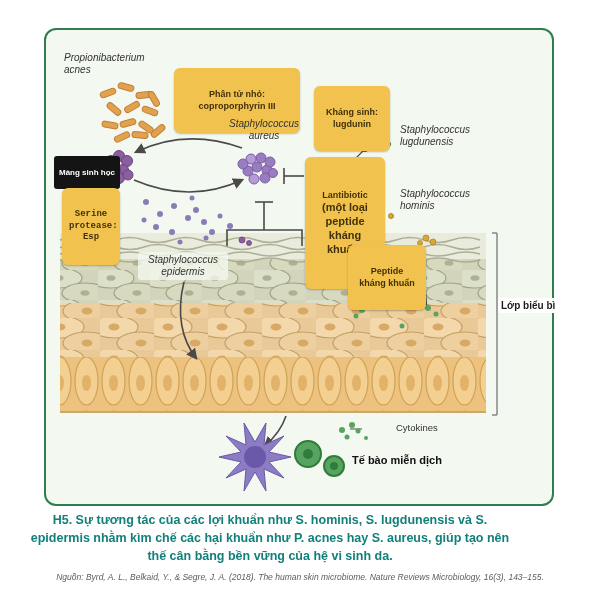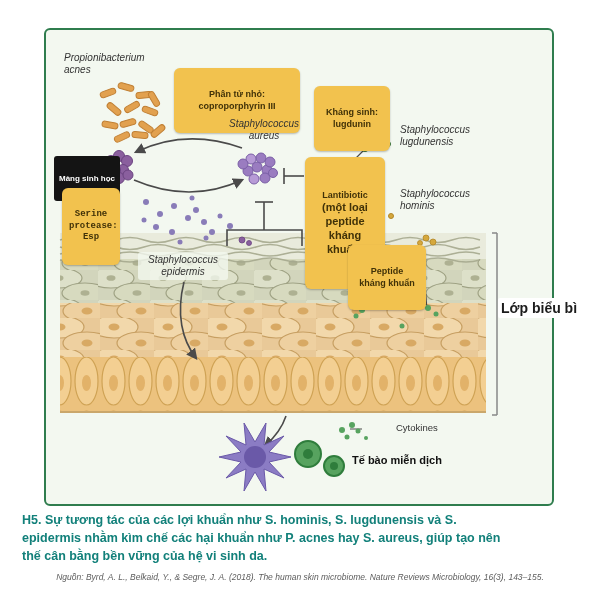--- a/index.html
+++ b/index.html
@@ -1,36 +1,36 @@
 <!DOCTYPE html>
 <html><head>
 <meta charset="utf-8">
 <style>
   html,body{margin:0;padding:0;background:#fff;}
   .stage{position:relative;width:600px;height:600px;background:#ffffff;
          font-family:"Liberation Sans",sans-serif;overflow:hidden;}
   .panel{position:absolute;left:44px;top:28px;width:510px;height:478px;
-         background:#f3f8f0;border:2px solid #2f7d4e;border-radius:6px;box-sizing:border-box;}
+         background:#f3f8f0;border:2px solid #2f7d4e;border-radius:12px;box-sizing:border-box;}
   .fig-svg{position:absolute;left:0;top:0;width:506px;height:474px;}
   .species{position:absolute;font-style:italic;font-size:10px;color:#333;
            white-space:pre-line;line-height:1.2;}
   .center{text-align:center;}
   .callout{position:absolute;background:#f2c24e;color:#413208;font-weight:bold;
            font-size:9px;text-align:center;padding:21px 7px;border-radius:6px;
            white-space:pre-line;line-height:1.3;box-shadow:0 1px 2px rgba(0,0,0,.25);}
   .callout .sub{display:block;font-size:11px;font-weight:bold;line-height:1.25;white-space:pre-line;}
   .tag-dark{position:absolute;background:#141414;color:#fff;font-weight:bold;
-            font-size:8px;padding:18px 5px;border-radius:3px;white-space:nowrap;}
+            font-size:8px;padding:12px 5px;border-radius:3px;white-space:nowrap;}
   .epi-label{background:rgba(243,248,240,.78);padding:2px 4px;border-radius:3px;}
   .layer-label{position:absolute;background:#ffffff;color:#1c1c1c;font-weight:bold;
-               font-size:14px;padding:2px 3px;border-radius:2px;white-space:nowrap;text-align:center;}
+               font-size:10px;padding:2px 3px;border-radius:2px;white-space:nowrap;text-align:center;}
   .plain-label{position:absolute;font-size:9.5px;color:#333;white-space:nowrap;margin-left:32px;}
   .bold-label{position:absolute;font-size:11px;font-weight:bold;color:#101010;white-space:nowrap;}
   .caption{position:absolute;left:0;top:512px;width:540px;box-sizing:border-box;
-           padding:0 22px;font-weight:bold;font-size:12.5px;
+           padding:0 22px;text-align:center;font-weight:bold;font-size:12.5px;
            line-height:1.42;color:#12807a;}
   .source{position:absolute;left:0;top:572px;width:600px;text-align:center;
           font-size:8.5px;font-style:italic;color:#5d5d5d;}
 </style>
 </head>
 <body>
 
 <div class="stage">
   <div class="panel">
 

